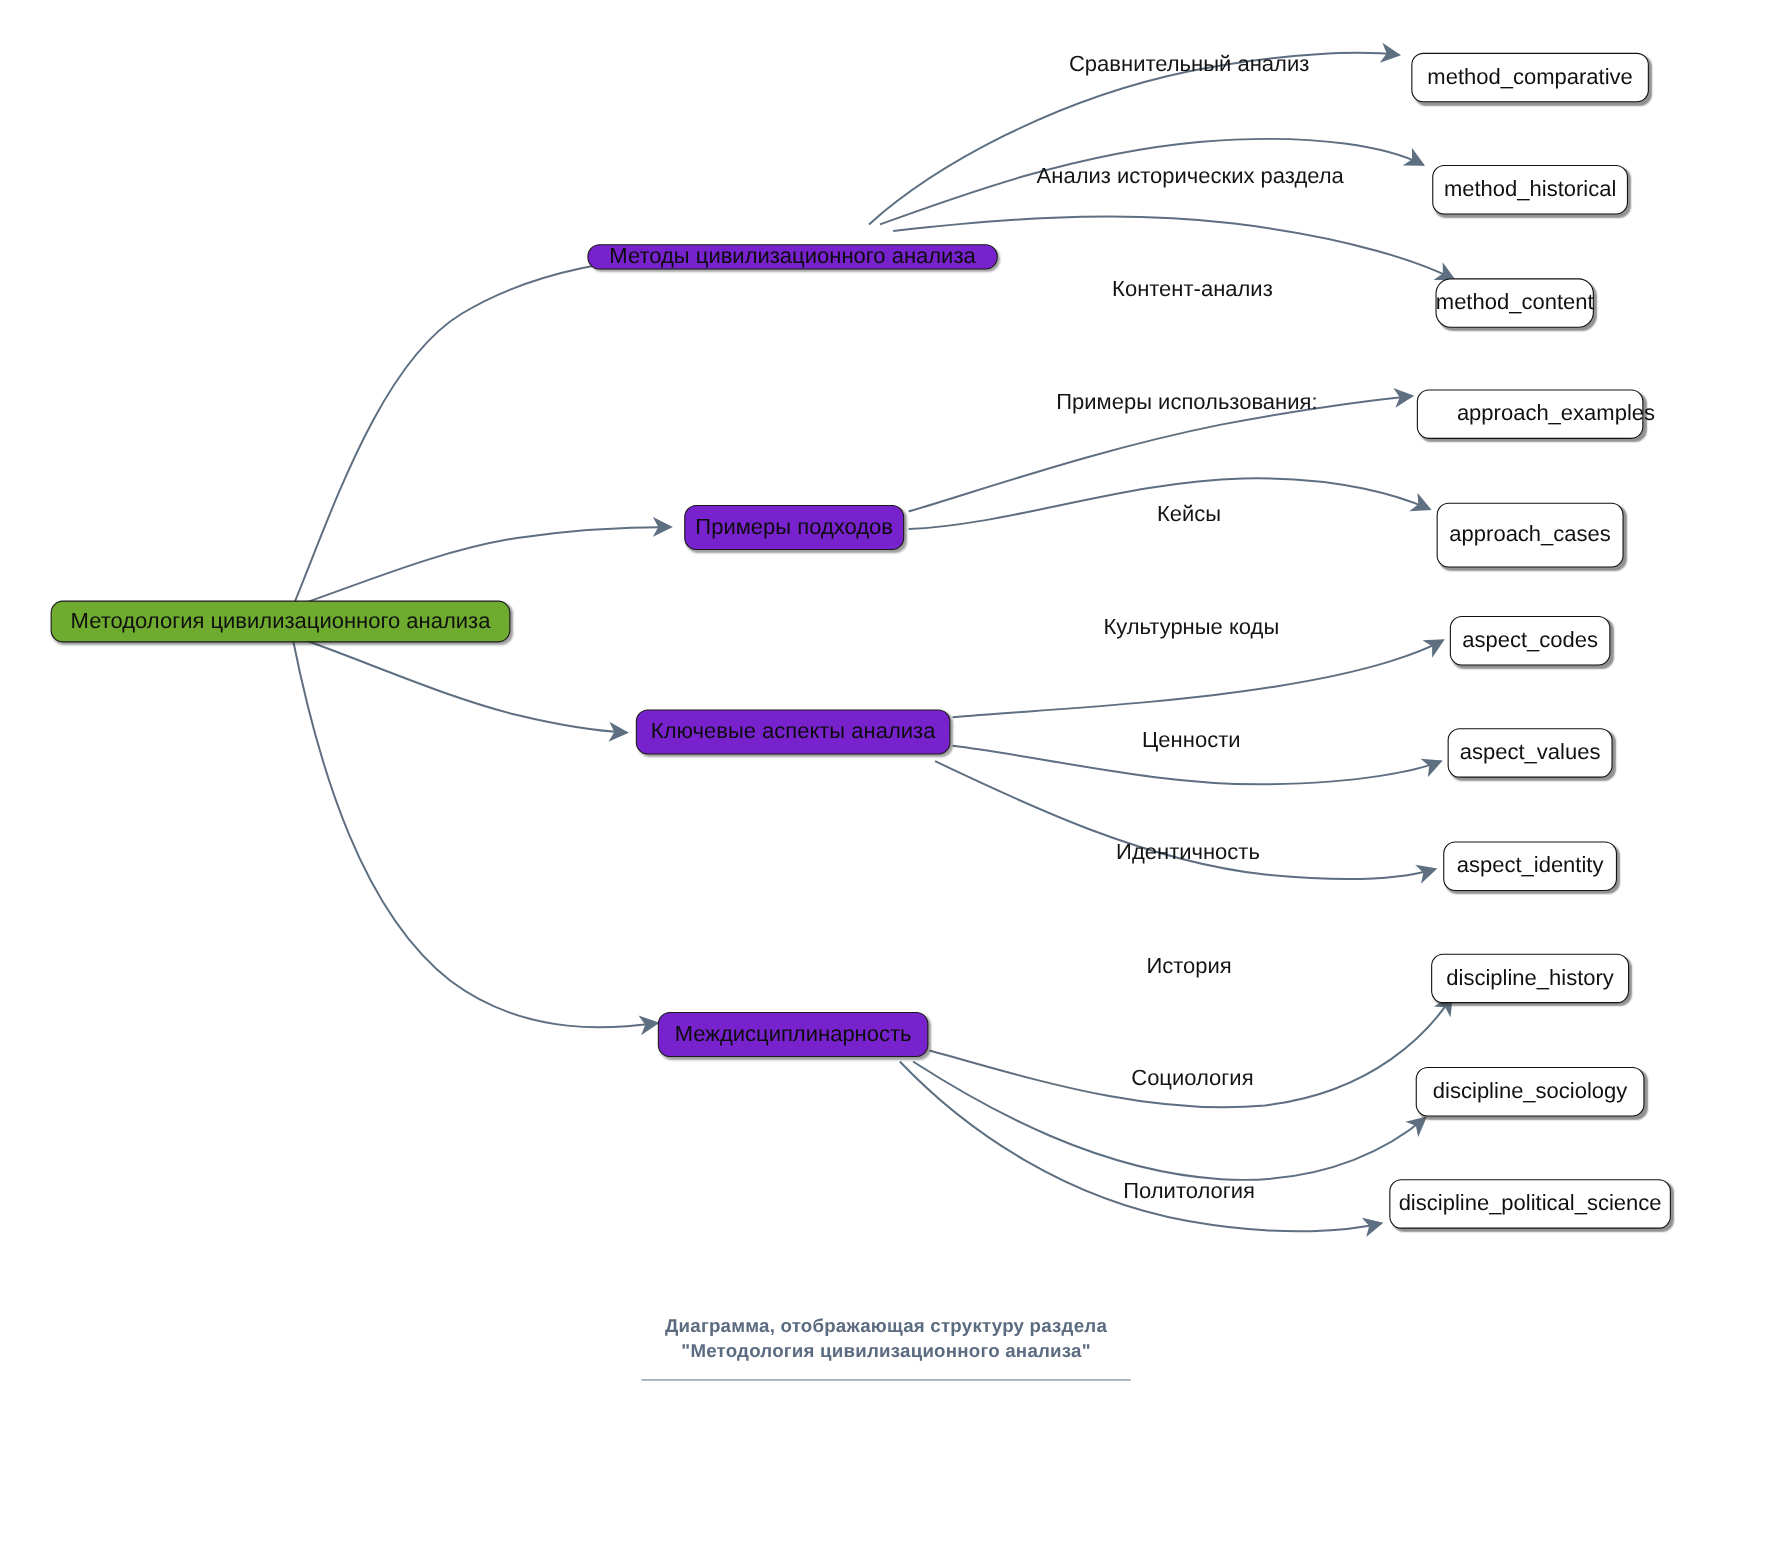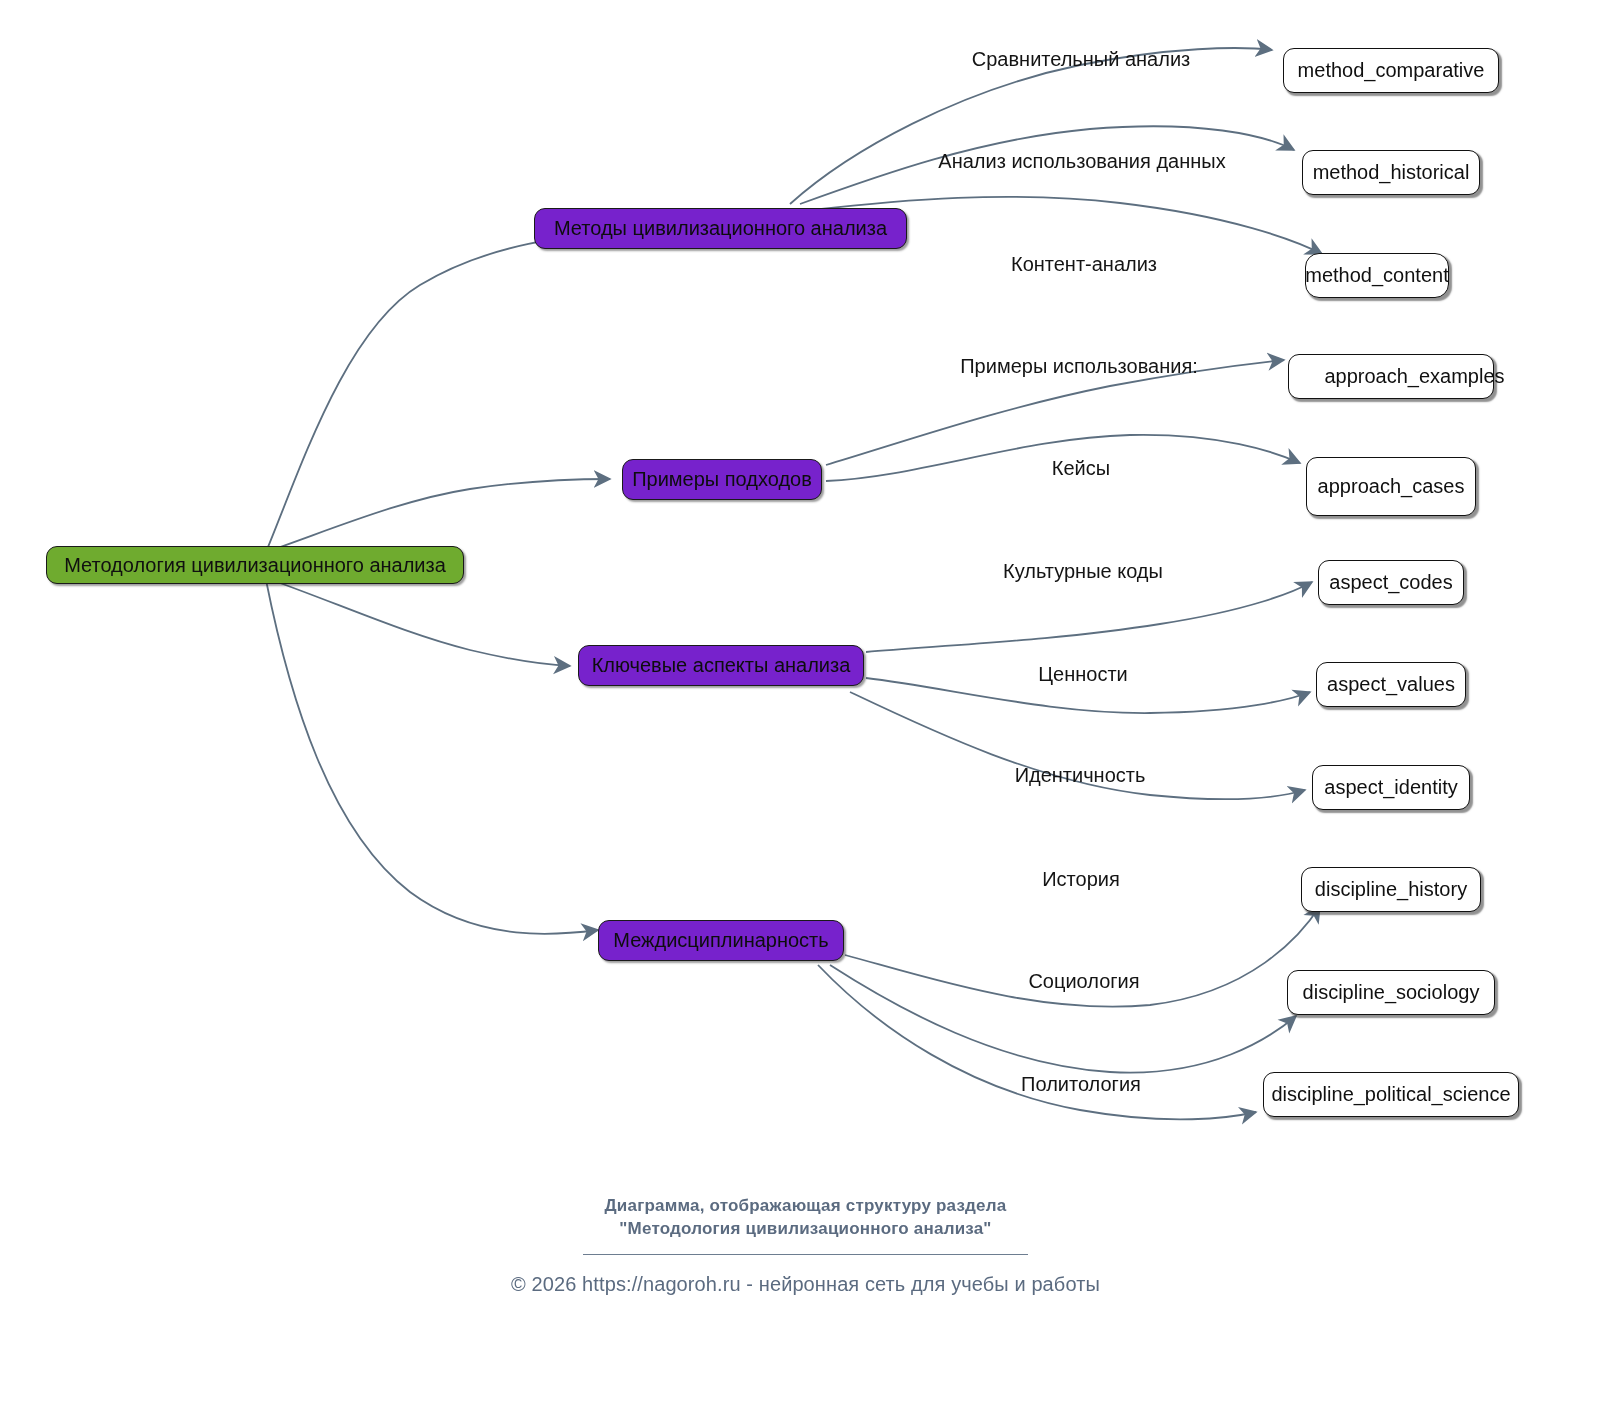--- a/index.html
+++ b/index.html
@@ -128,21 +128,21 @@
 
   <path class="edge-path" d="M 845 955 C 930 978 1040 1015 1150 1005 C 1250 993 1300 937 1320 906" marker-end="url(#ah)"></path>
   <path class="edge-path" d="M 830 965 C 900 1010 1000 1065 1110 1072 C 1210 1078 1270 1038 1296 1016" marker-end="url(#ah)"></path>
   <path class="edge-path" d="M 818 965 C 880 1030 970 1090 1080 1110 C 1170 1126 1230 1118 1256 1112" marker-end="url(#ah)"></path>
 </svg>
 
 <div class="node node-root" style="left:46px; top:546px; width:418px; height:38px;">
   <span>Методология цивилизационного анализа</span>
 </div>
 
-<div class="node node-branch" style="left:534px; top:208px; width:373px; height:41px;align-items:center;">
+<div class="node node-branch" style="left:534px; top:222px; width:373px; height:23px;align-items:center;">
   <span>Методы цивилизационного анализа</span>
 </div>
 
 <div class="node node-branch" style="left:622px; top:459px; width:200px; height:41px;">
   <span>Примеры подходов</span>
 </div>
 
 <div class="node node-branch" style="left:578px; top:645px; width:286px; height:41px;">
   <span>Ключевые аспекты анализа</span>
 </div>
@@ -190,21 +190,21 @@
 <div class="node node-leaf" style="left:1287px; top:970px; width:208px; height:45px;">
   <span>discipline_sociology</span>
 </div>
 
 <div class="node node-leaf" style="left:1263px; top:1072px; width:256px; height:45px;">
   <span>discipline_political_science</span>
 </div>
 
 <div class="edge-label" style="left:1081px; top:59px;">Сравнительный анализ</div>
 
-<div class="edge-label" style="left:1082px; top:161px;">Анализ использования данных</div>
+<div class="edge-label" style="left:1082px; top:161px;">Анализ исторических раздела</div>
 
 <div class="edge-label" style="left:1084px; top:264px;">Контент-анализ</div>
 
 <div class="edge-label" style="left:1079px; top:366px;">Примеры использования:</div>
 
 <div class="edge-label" style="left:1081px; top:468px;">Кейсы</div>
 
 <div class="edge-label" style="left:1083px; top:571px;">Культурные коды</div>
 
 <div class="edge-label" style="left:1083px; top:674px;">Ценности</div>
@@ -214,14 +214,13 @@
 <div class="edge-label" style="left:1081px; top:879px;">История</div>
 
 <div class="edge-label" style="left:1084px; top:981px;">Социология</div>
 
 <div class="edge-label" style="left:1081px; top:1084px;">Политология</div>
 
 <div id="footer">
   <div class="footer-title">Диаграмма, отображающая структуру раздела</div>
   <div class="footer-title">"Методология цивилизационного анализа"</div>
   <div class="footer-rule"></div>
-  <div class="footer-copy">© 2026 https://nagoroh.ru - нейронная сеть для учебы и работы</div>
 </div>
 
 </body></html>

